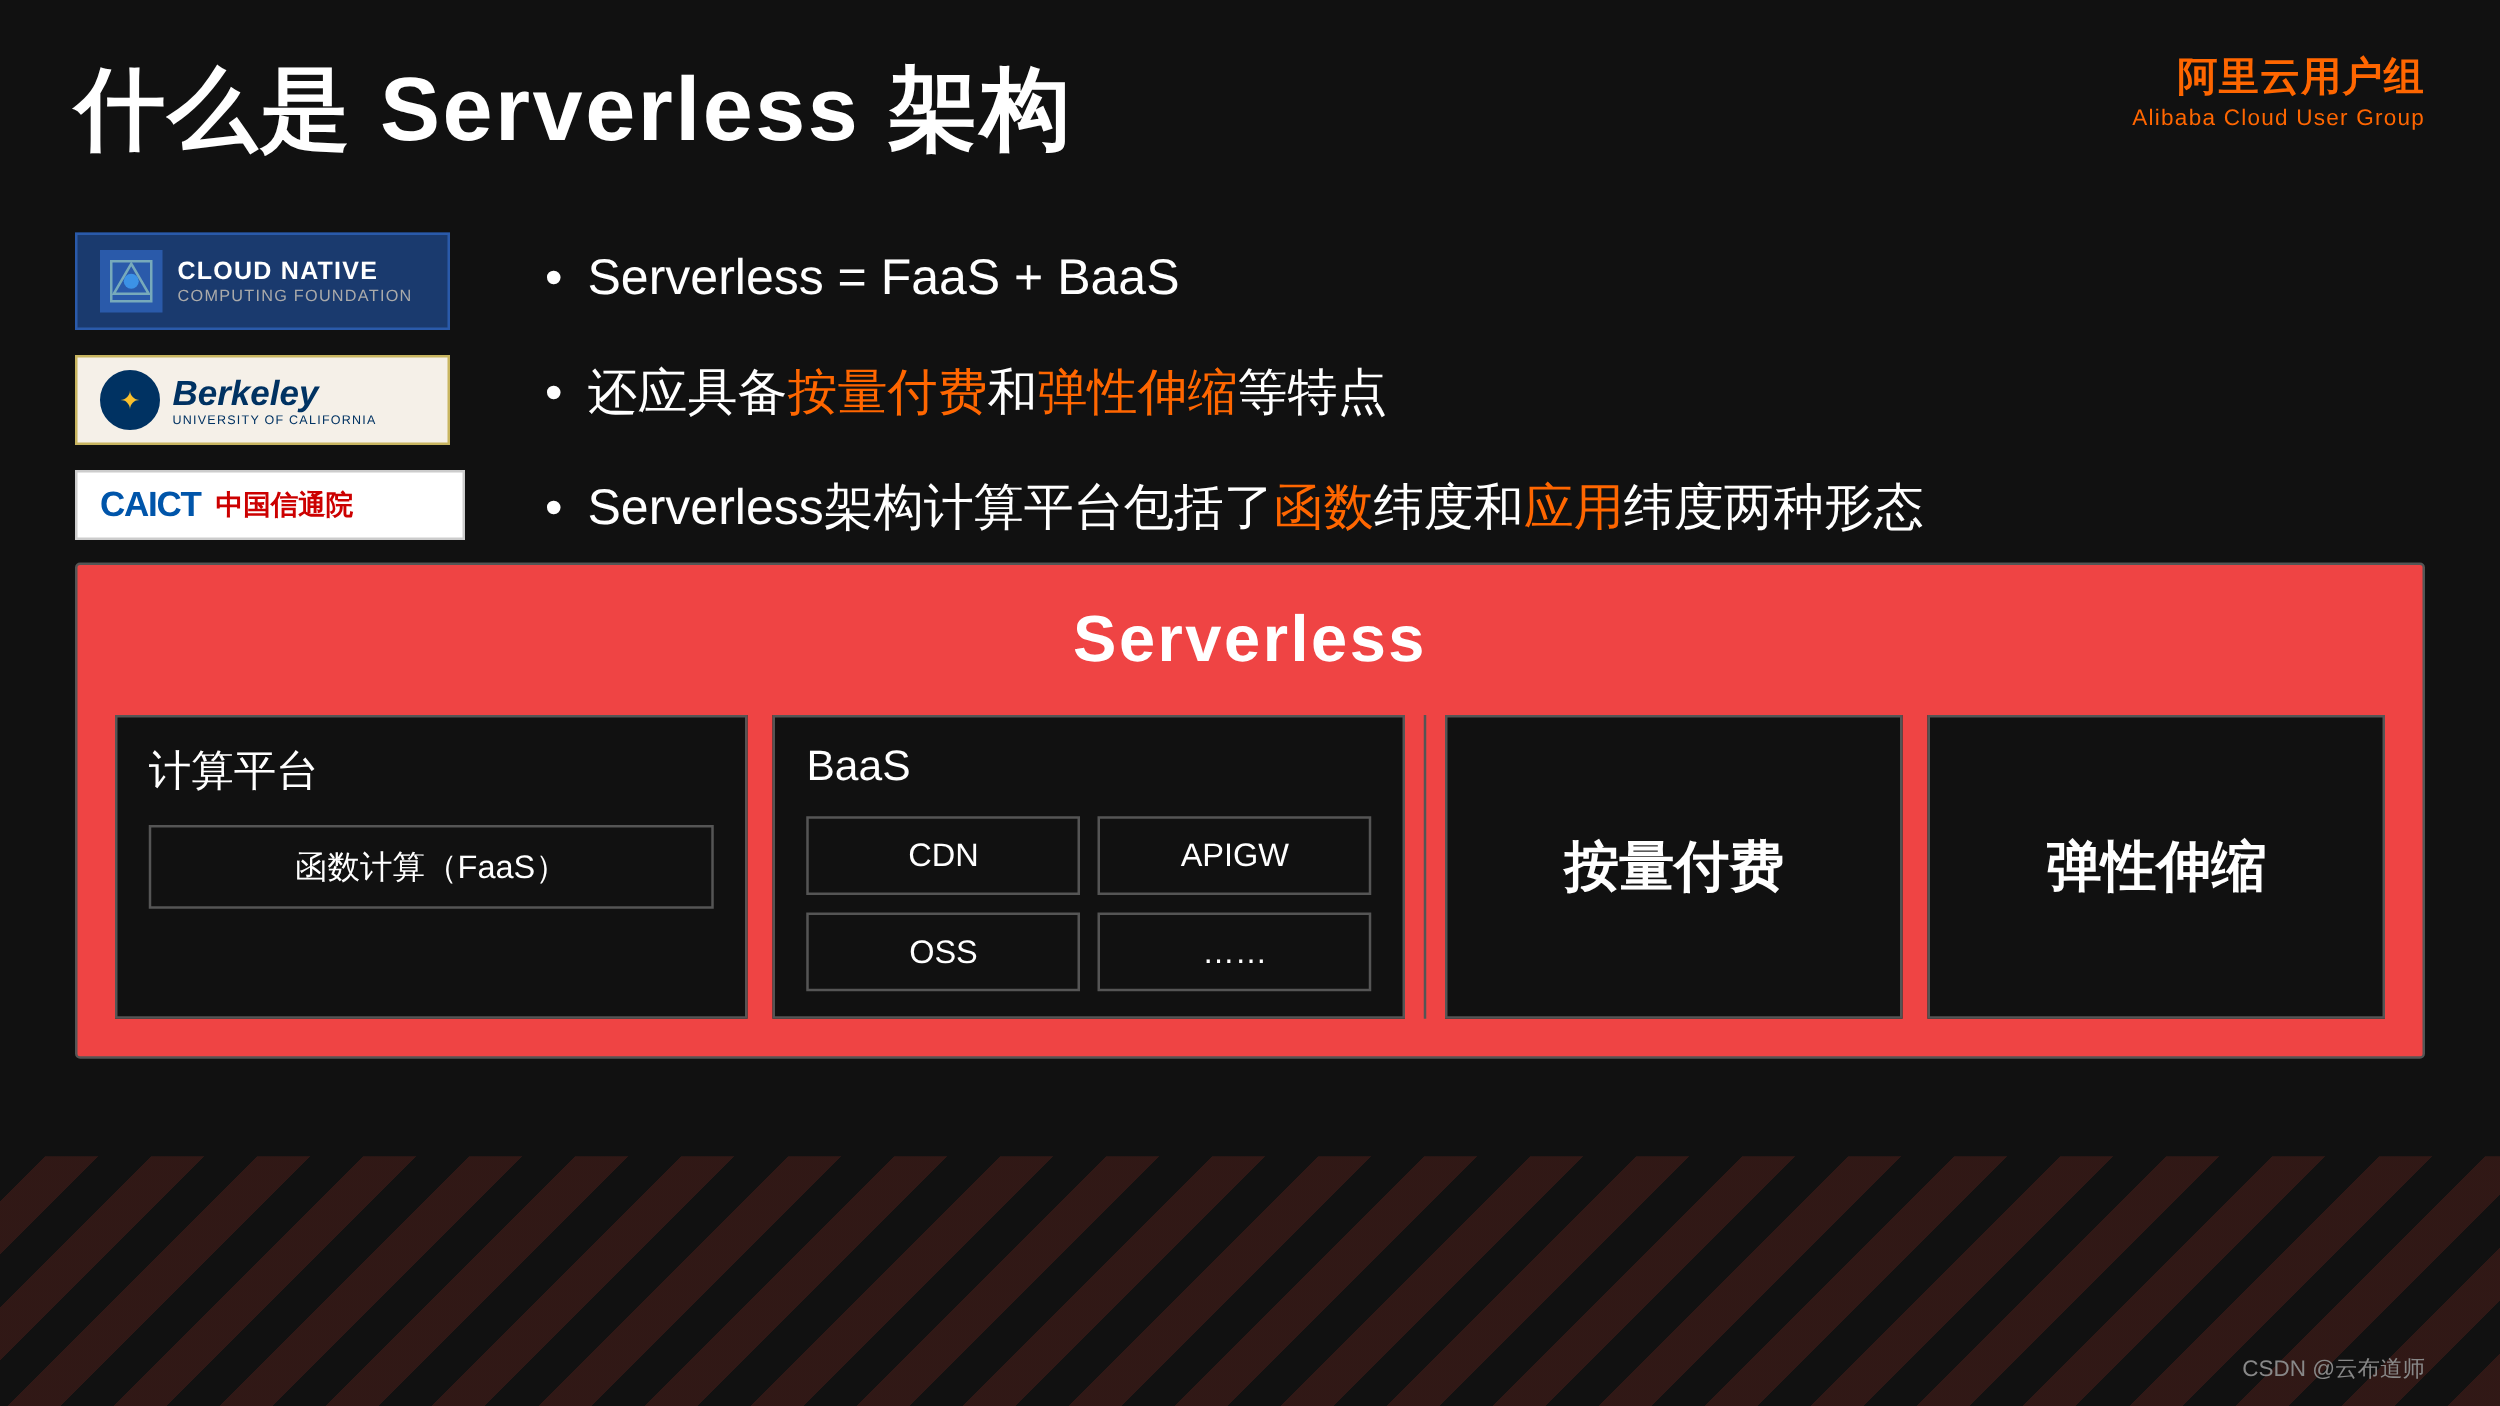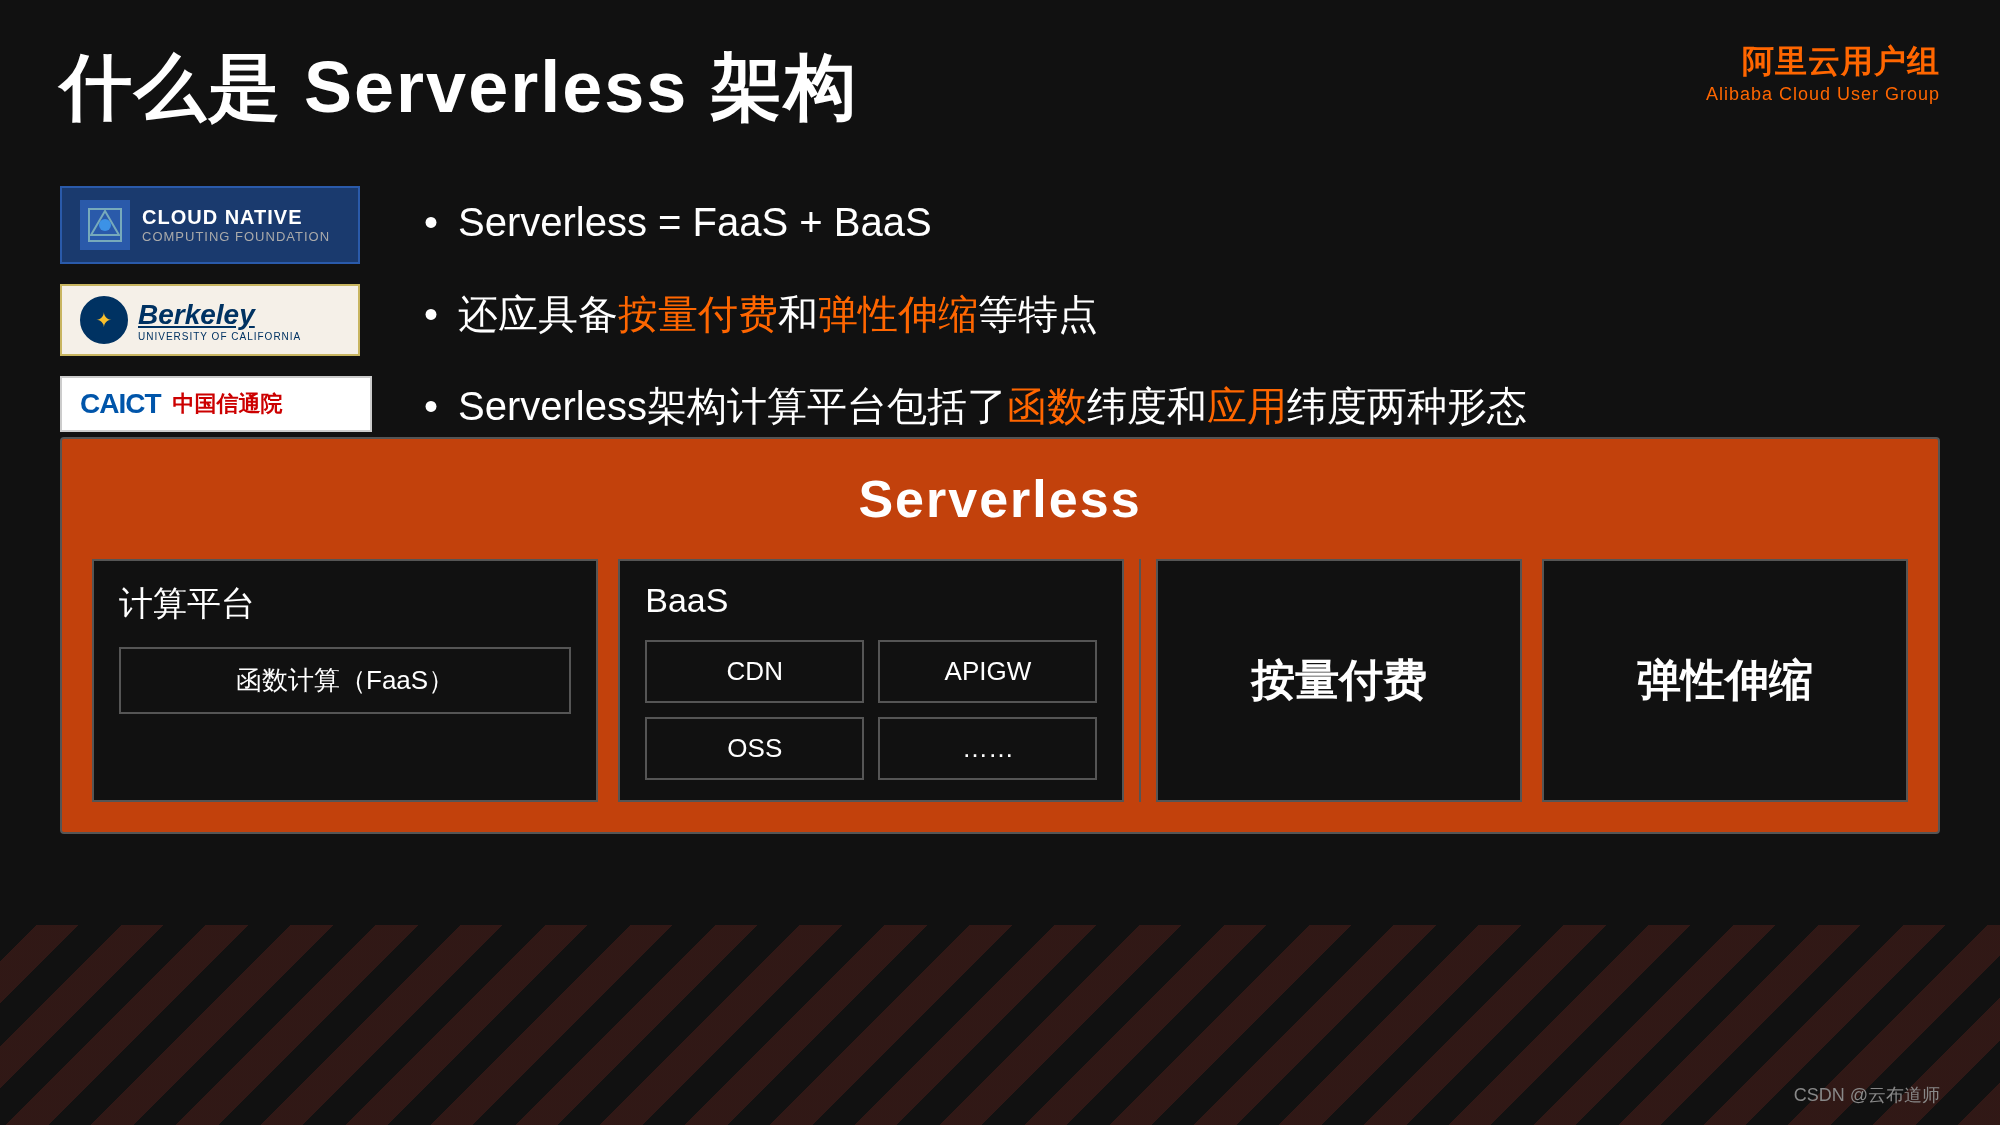--- a/index.html
+++ b/index.html
@@ -68,21 +68,21 @@
     .brand-sub {
       font-size: 18px;
       color: #ff6600;
       letter-spacing: 1px;
     }
 
     
     .top-section {
       display: flex;
       align-items: center;
-      gap: 44px;
+      gap: 56px;
     }
 
     .logos-column {
       display: flex;
       flex-direction: column;
       gap: 20px;
       min-width: 320px;
     }
 
     
@@ -147,21 +147,20 @@
       justify-content: center;
       color: #f9c02d;
       font-size: 18px;
     }
 
     .berkeley-text-main {
       font-size: 28px;
       font-weight: bold;
       color: #003262;
       font-style: italic;
-      text-decoration: underline;
     }
 
     .berkeley-text-sub {
       font-size: 10px;
       color: #003262;
       letter-spacing: 1px;
       text-transform: uppercase;
     }
 
     
@@ -217,22 +216,22 @@
 
     .highlight-orange {
       color: #ff6600;
     }
 
     
     .diagram-container {
       border: 2px solid #555;
       border-radius: 4px;
       padding: 30px 30px 30px 30px;
-      background: #c2410c;
-      margin-top: 5px;
+      background: #ef4444;
+      margin-top: 18px;
     }
 
     .diagram-title {
       text-align: center;
       font-size: 52px;
       font-weight: bold;
       color: #fff;
       margin-bottom: 30px;
       letter-spacing: 2px;
     }

